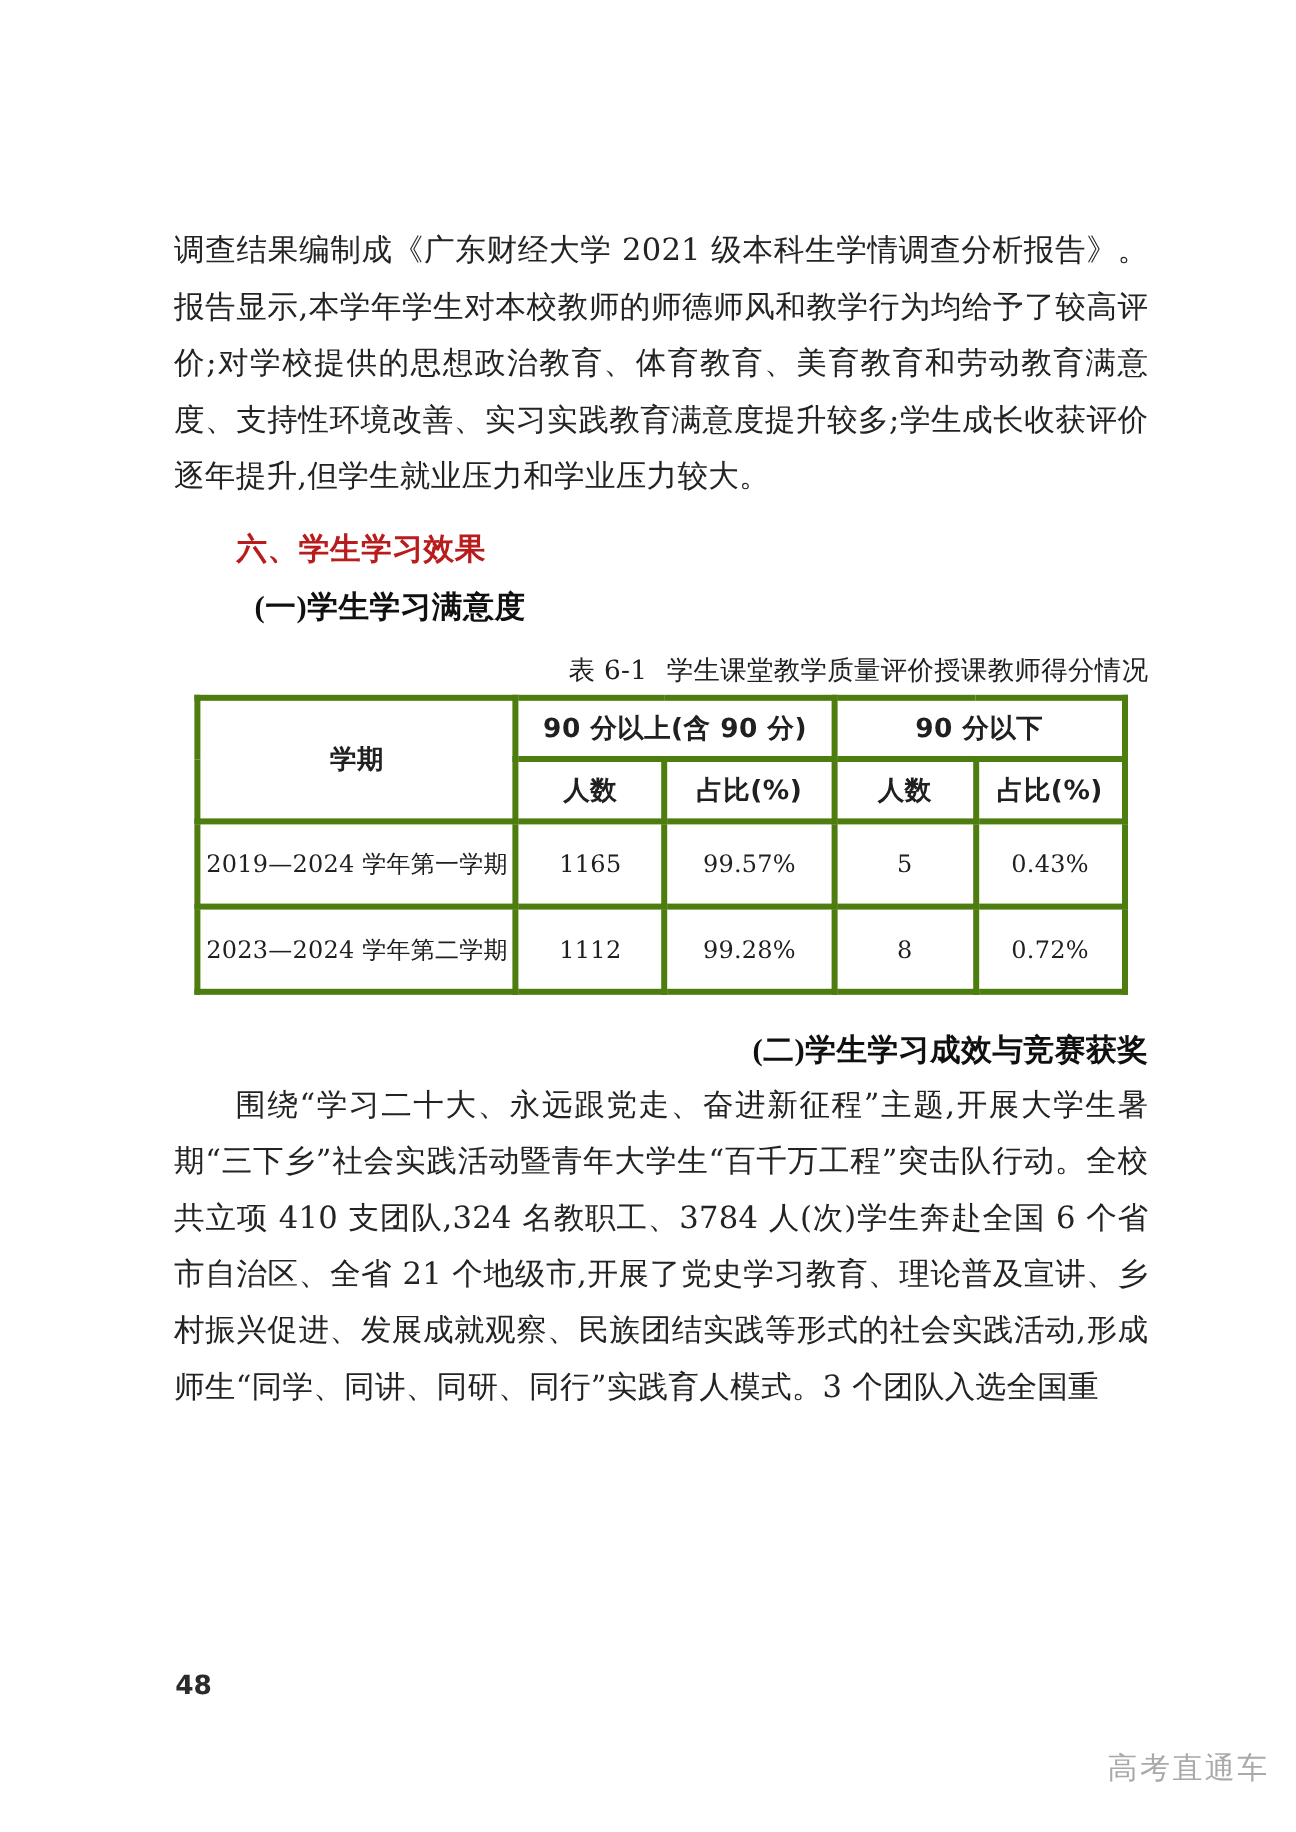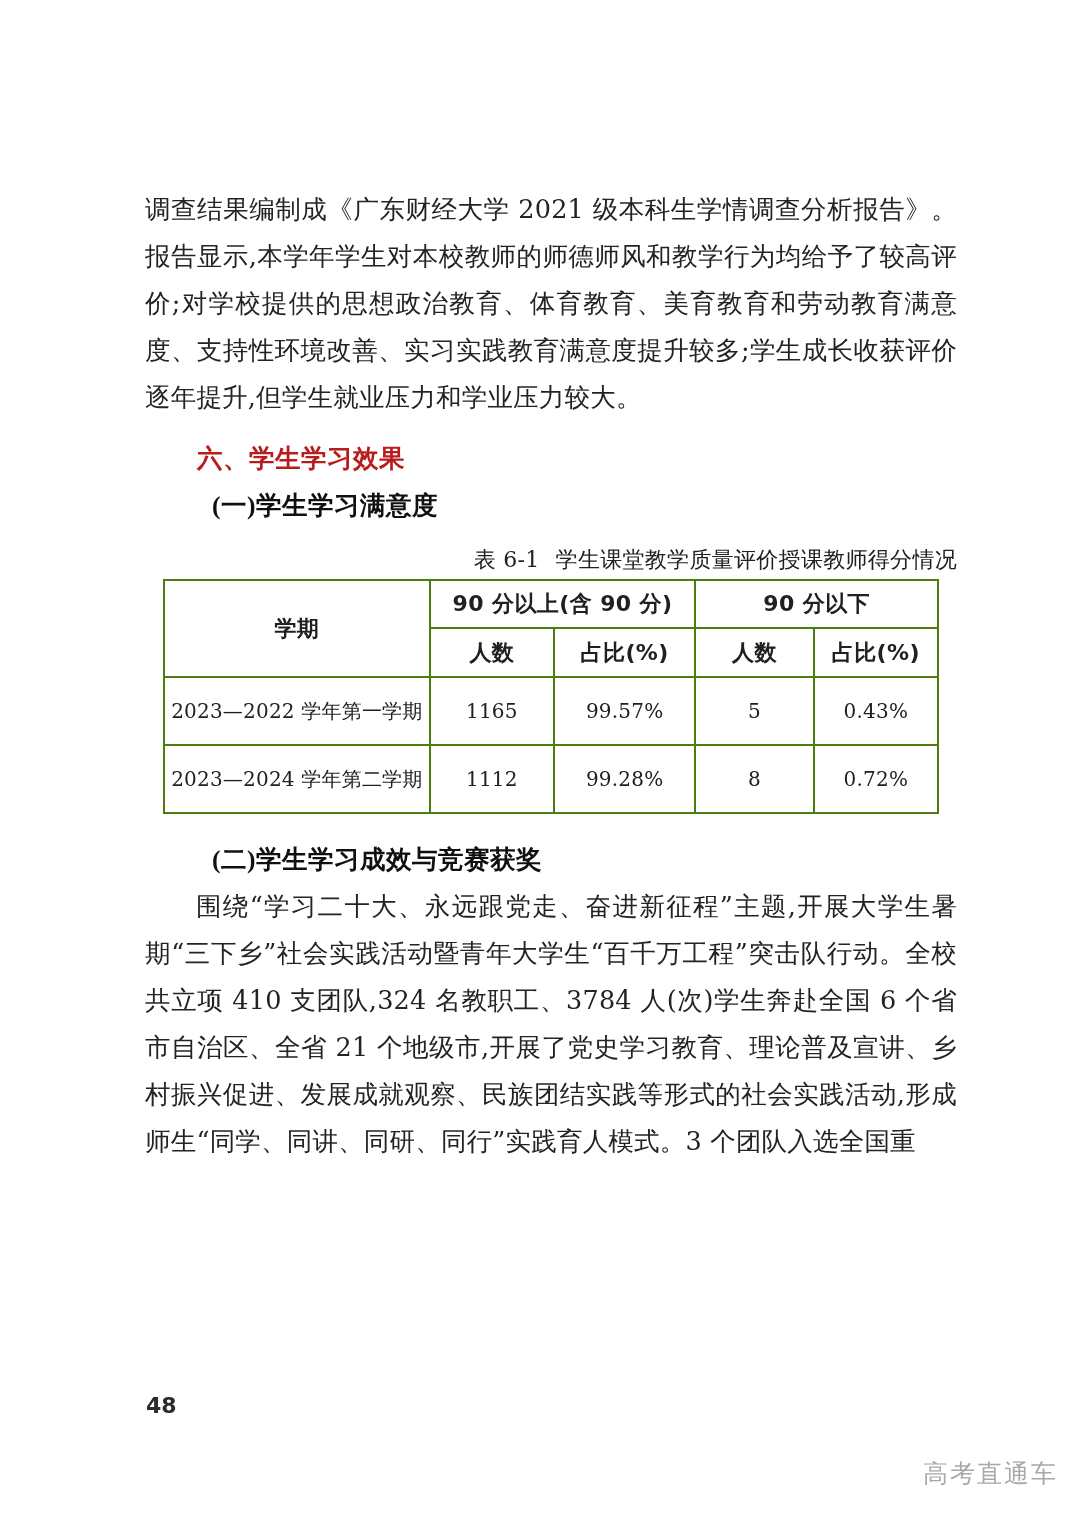--- a/index.html
+++ b/index.html
@@ -49,21 +49,21 @@
   h3.heading-2 {
     margin: 0;
     padding-left: 67px;
     font-family: Liberation Serif, serif;
     font-size: 25.5px;
     font-weight: bold;
     line-height: 47px;
     color: #101010;
     letter-spacing: 0.5px;
   }
-  h3.heading-2.spaced { margin-top: 22px; }
+  h3.heading-2.spaced { margin-top: 22px; text-align: right; }
 
   .table-caption {
     margin: 16px 0 4px 0;
     text-align: right;
     font-size: 22px;
     line-height: 30px;
     color: #202020;
     letter-spacing: 0.3px;
   }
   .table-caption .cap-gap { display: inline-block; width: 16px; }
@@ -71,21 +71,21 @@
   table.score-table {
     border-collapse: collapse;
     width: 776px;
     margin: 0 auto;
     table-layout: fixed;
     font-size: 21px;
     color: #202020;
   }
   table.score-table th,
   table.score-table td {
-    border: 2px solid #4d7c0f;
+    border: 5px solid #4d7c0f;
     text-align: center;
     vertical-align: middle;
     font-weight: normal;
   }
   table.score-table th {
     font-family: "DejaVu Sans", "Liberation Sans", sans-serif;
     font-weight: bold;
     font-size: 22px;
     letter-spacing: 0.4px;
   }
@@ -153,21 +153,21 @@
         </tr>
         <tr>
           <th class="th-sub">人数</th>
           <th class="th-sub">占比(%)</th>
           <th class="th-sub">人数</th>
           <th class="th-sub">占比(%)</th>
         </tr>
       </thead>
       <tbody>
         <tr>
-          <td>2023—2022 学年第一学期</td>
+          <td>2019—2024 学年第一学期</td>
           <td>1165</td>
           <td>99.57%</td>
           <td>5</td>
           <td>0.43%</td>
         </tr>
         <tr>
           <td>2023—2024 学年第二学期</td>
           <td>1112</td>
           <td>99.28%</td>
           <td>8</td>

